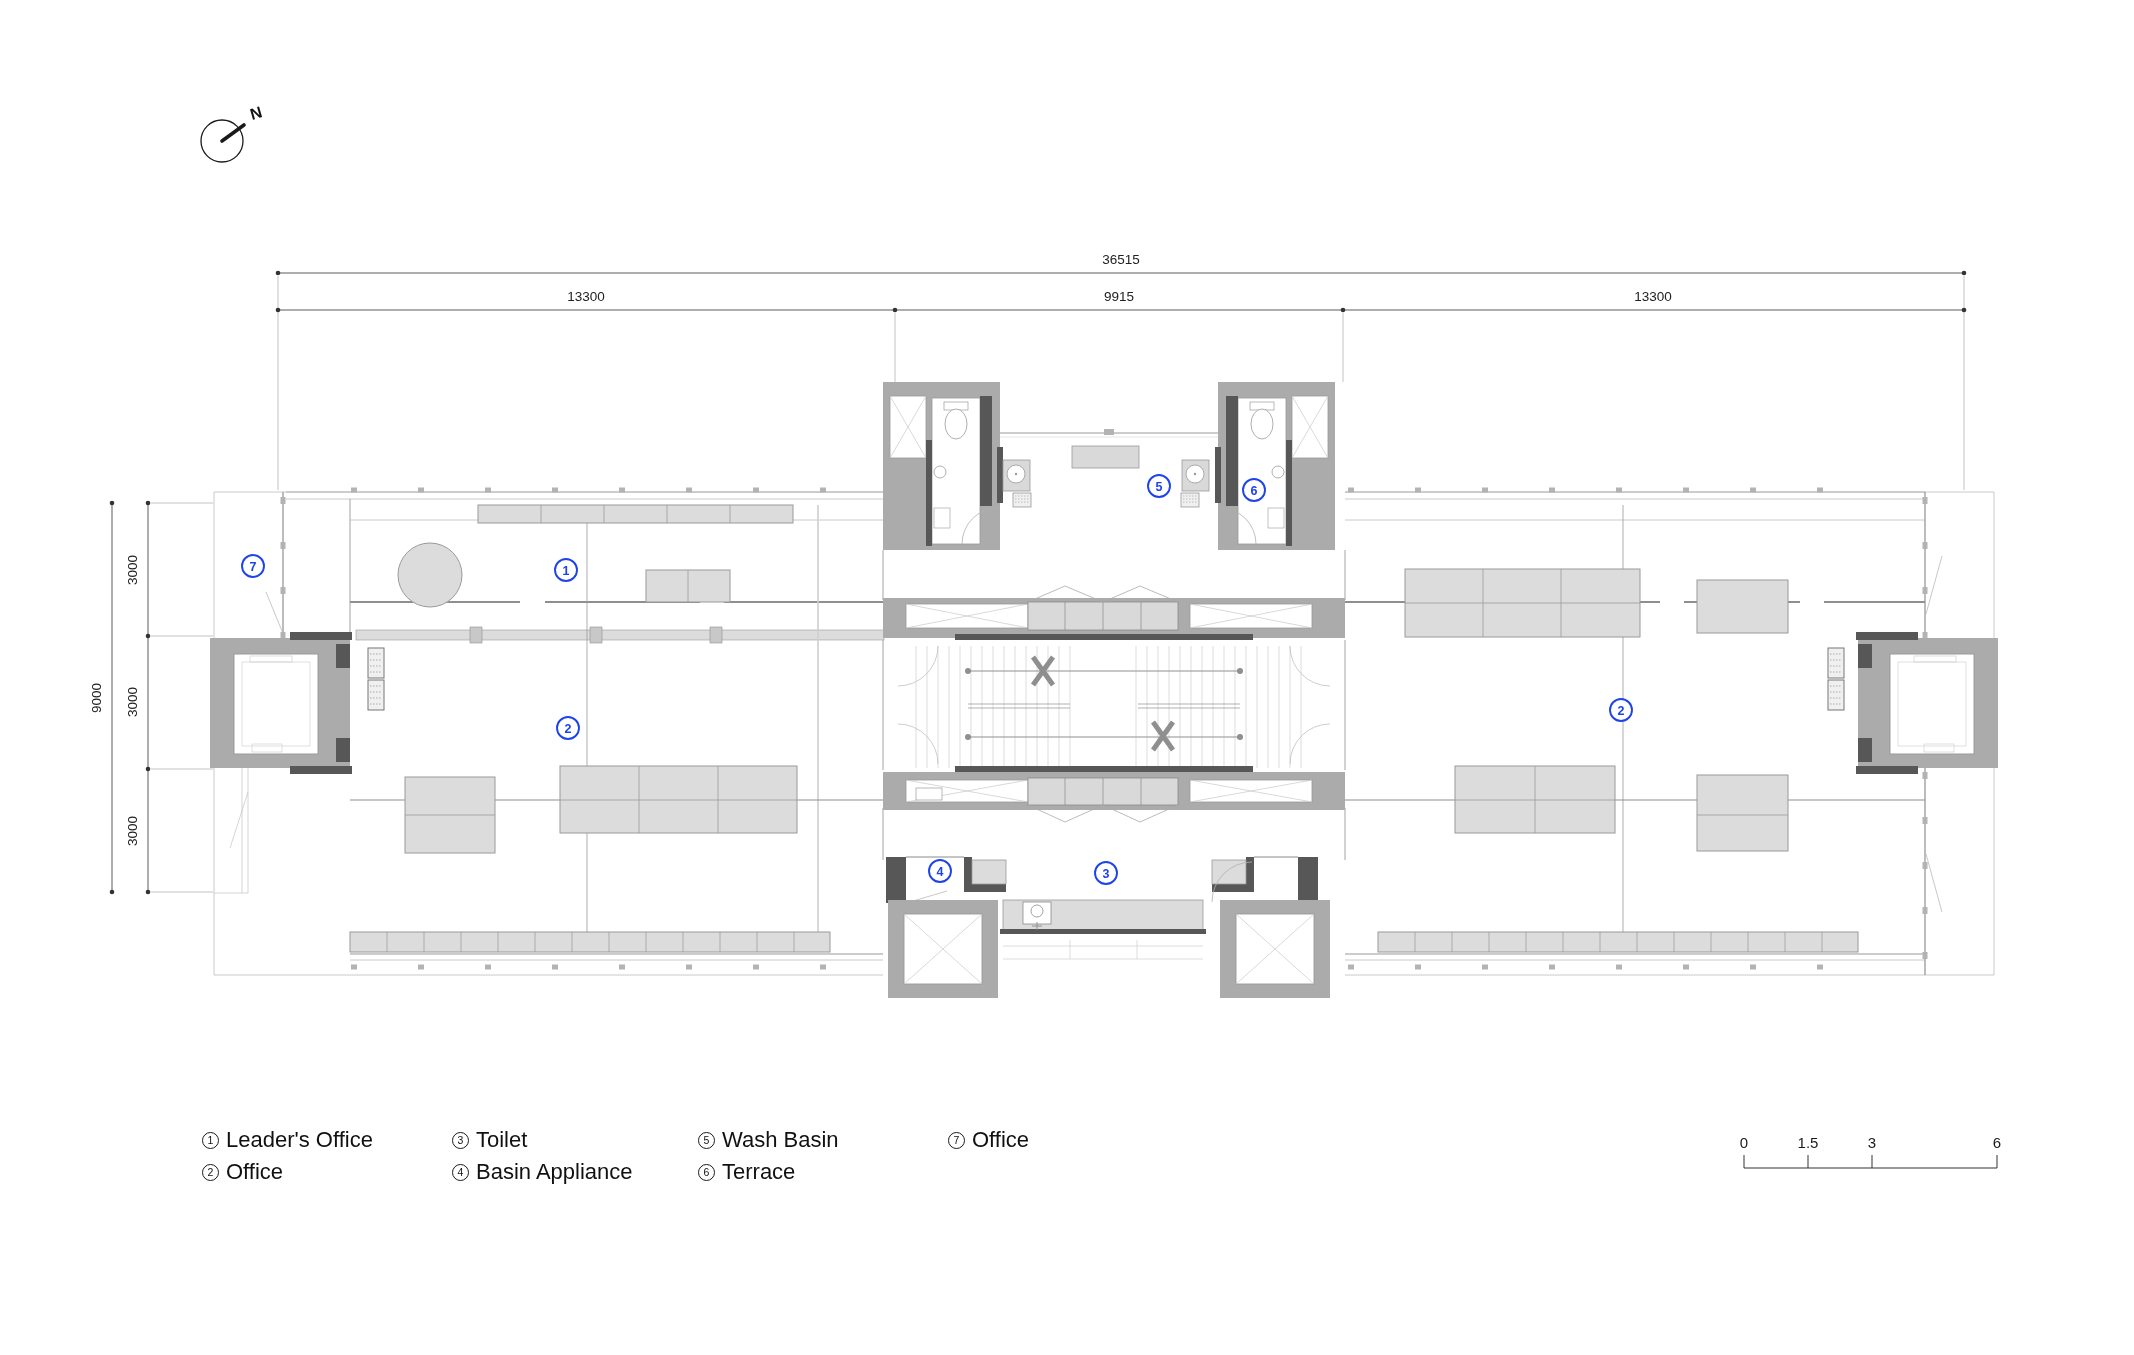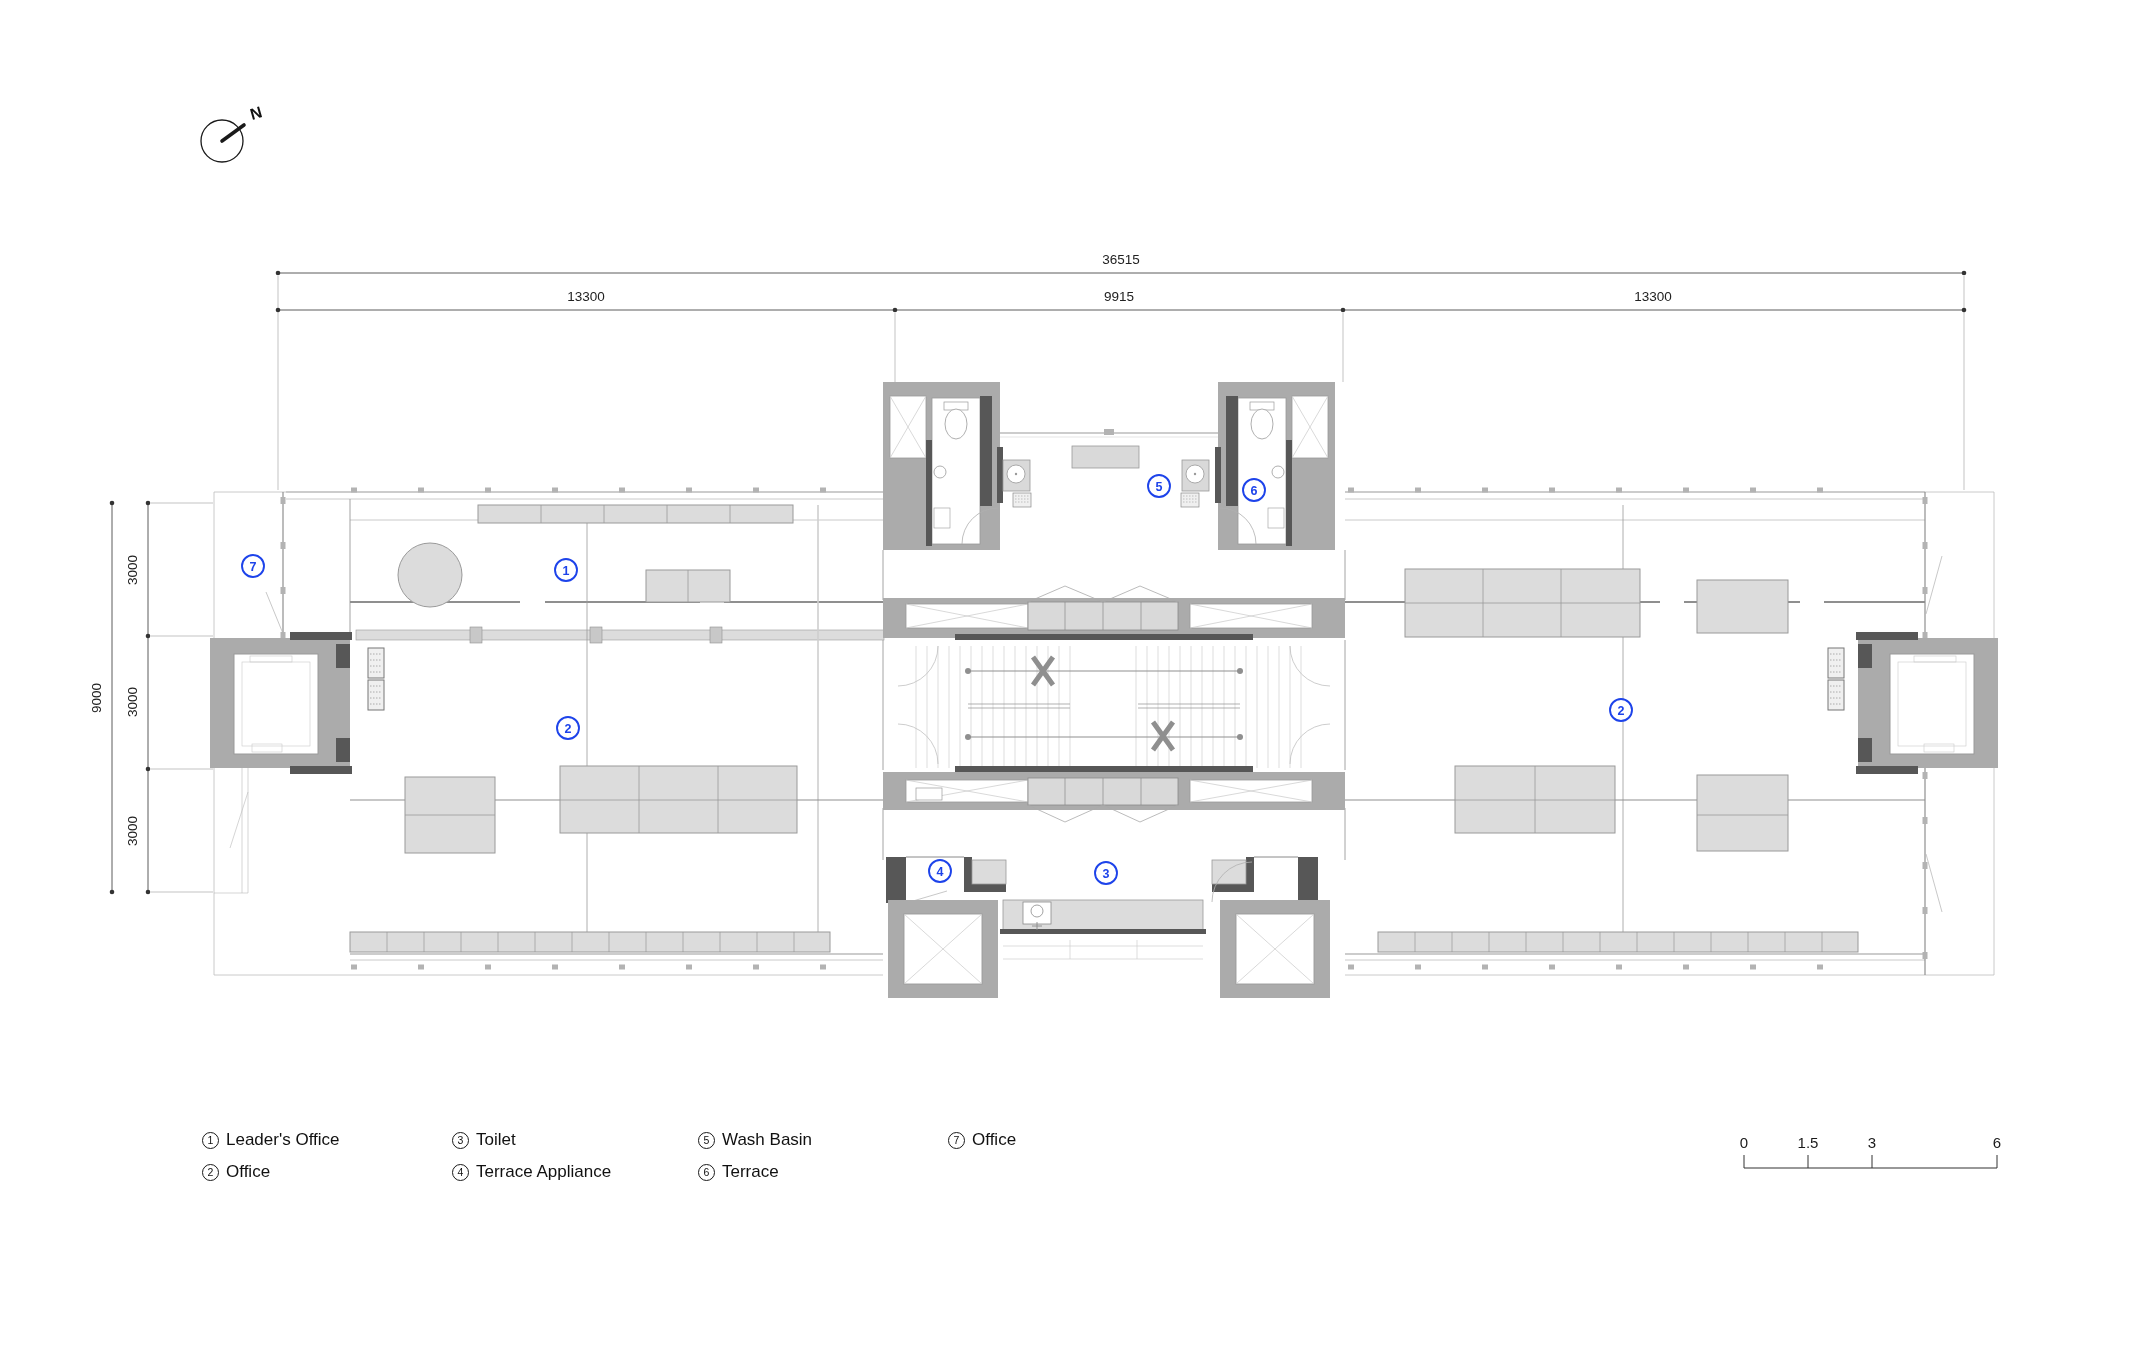--- a/index.html
+++ b/index.html
@@ -10,21 +10,21 @@
   .scltxt{font-size:15px;fill:#1a1a1a;}
   .rltxt{font-size:12.5px;font-weight:600;fill:#1d43ea;}
   .ntxt{font-size:16px;font-weight:700;fill:#111;}
   #legend{position:absolute;left:202px;top:1124px;display:grid;grid-auto-flow:column;
           grid-template-rows:repeat(2,32px);grid-template-columns:250px 246px 250px auto;
           align-items:center;color:#111;}
   .li{display:flex;align-items:center;white-space:nowrap;}
   .lc{display:inline-flex;width:17px;height:17px;border:1.2px solid #1a1a1a;border-radius:50%;
       align-items:center;justify-content:center;font-size:10.5px;margin-right:7px;
       box-sizing:border-box;flex:0 0 auto;}
-  .ll{font-size:17px;text-align:right;}
+  .ll{font-size:22px;text-align:right;}
 </style>
 </head>
 <body>
 
 <svg id="stage" width="2134" height="1355" viewBox="0 0 2134 1355">
 
   <g>
     <circle cx="222" cy="141" r="21" fill="none" stroke="#1a1a1a" stroke-width="1.3"></circle>
     <line x1="222" y1="141" x2="244" y2="125" stroke="#1a1a1a" stroke-width="3.6" stroke-linecap="round"></line>
     <text class="ntxt" x="252" y="120" transform="rotate(-16 252 120)">N</text>
@@ -413,21 +413,21 @@
   <div class="li">
     <span class="lc">2</span>
     <span class="ll">Office</span>
   </div>
   <div class="li">
     <span class="lc">3</span>
     <span class="ll">Toilet</span>
   </div>
   <div class="li">
     <span class="lc">4</span>
-    <span class="ll">Terrace Appliance</span>
+    <span class="ll">Basin Appliance</span>
   </div>
   <div class="li">
     <span class="lc">5</span>
     <span class="ll">Wash Basin</span>
   </div>
   <div class="li">
     <span class="lc">6</span>
     <span class="ll">Terrace</span>
   </div>
   <div class="li">

